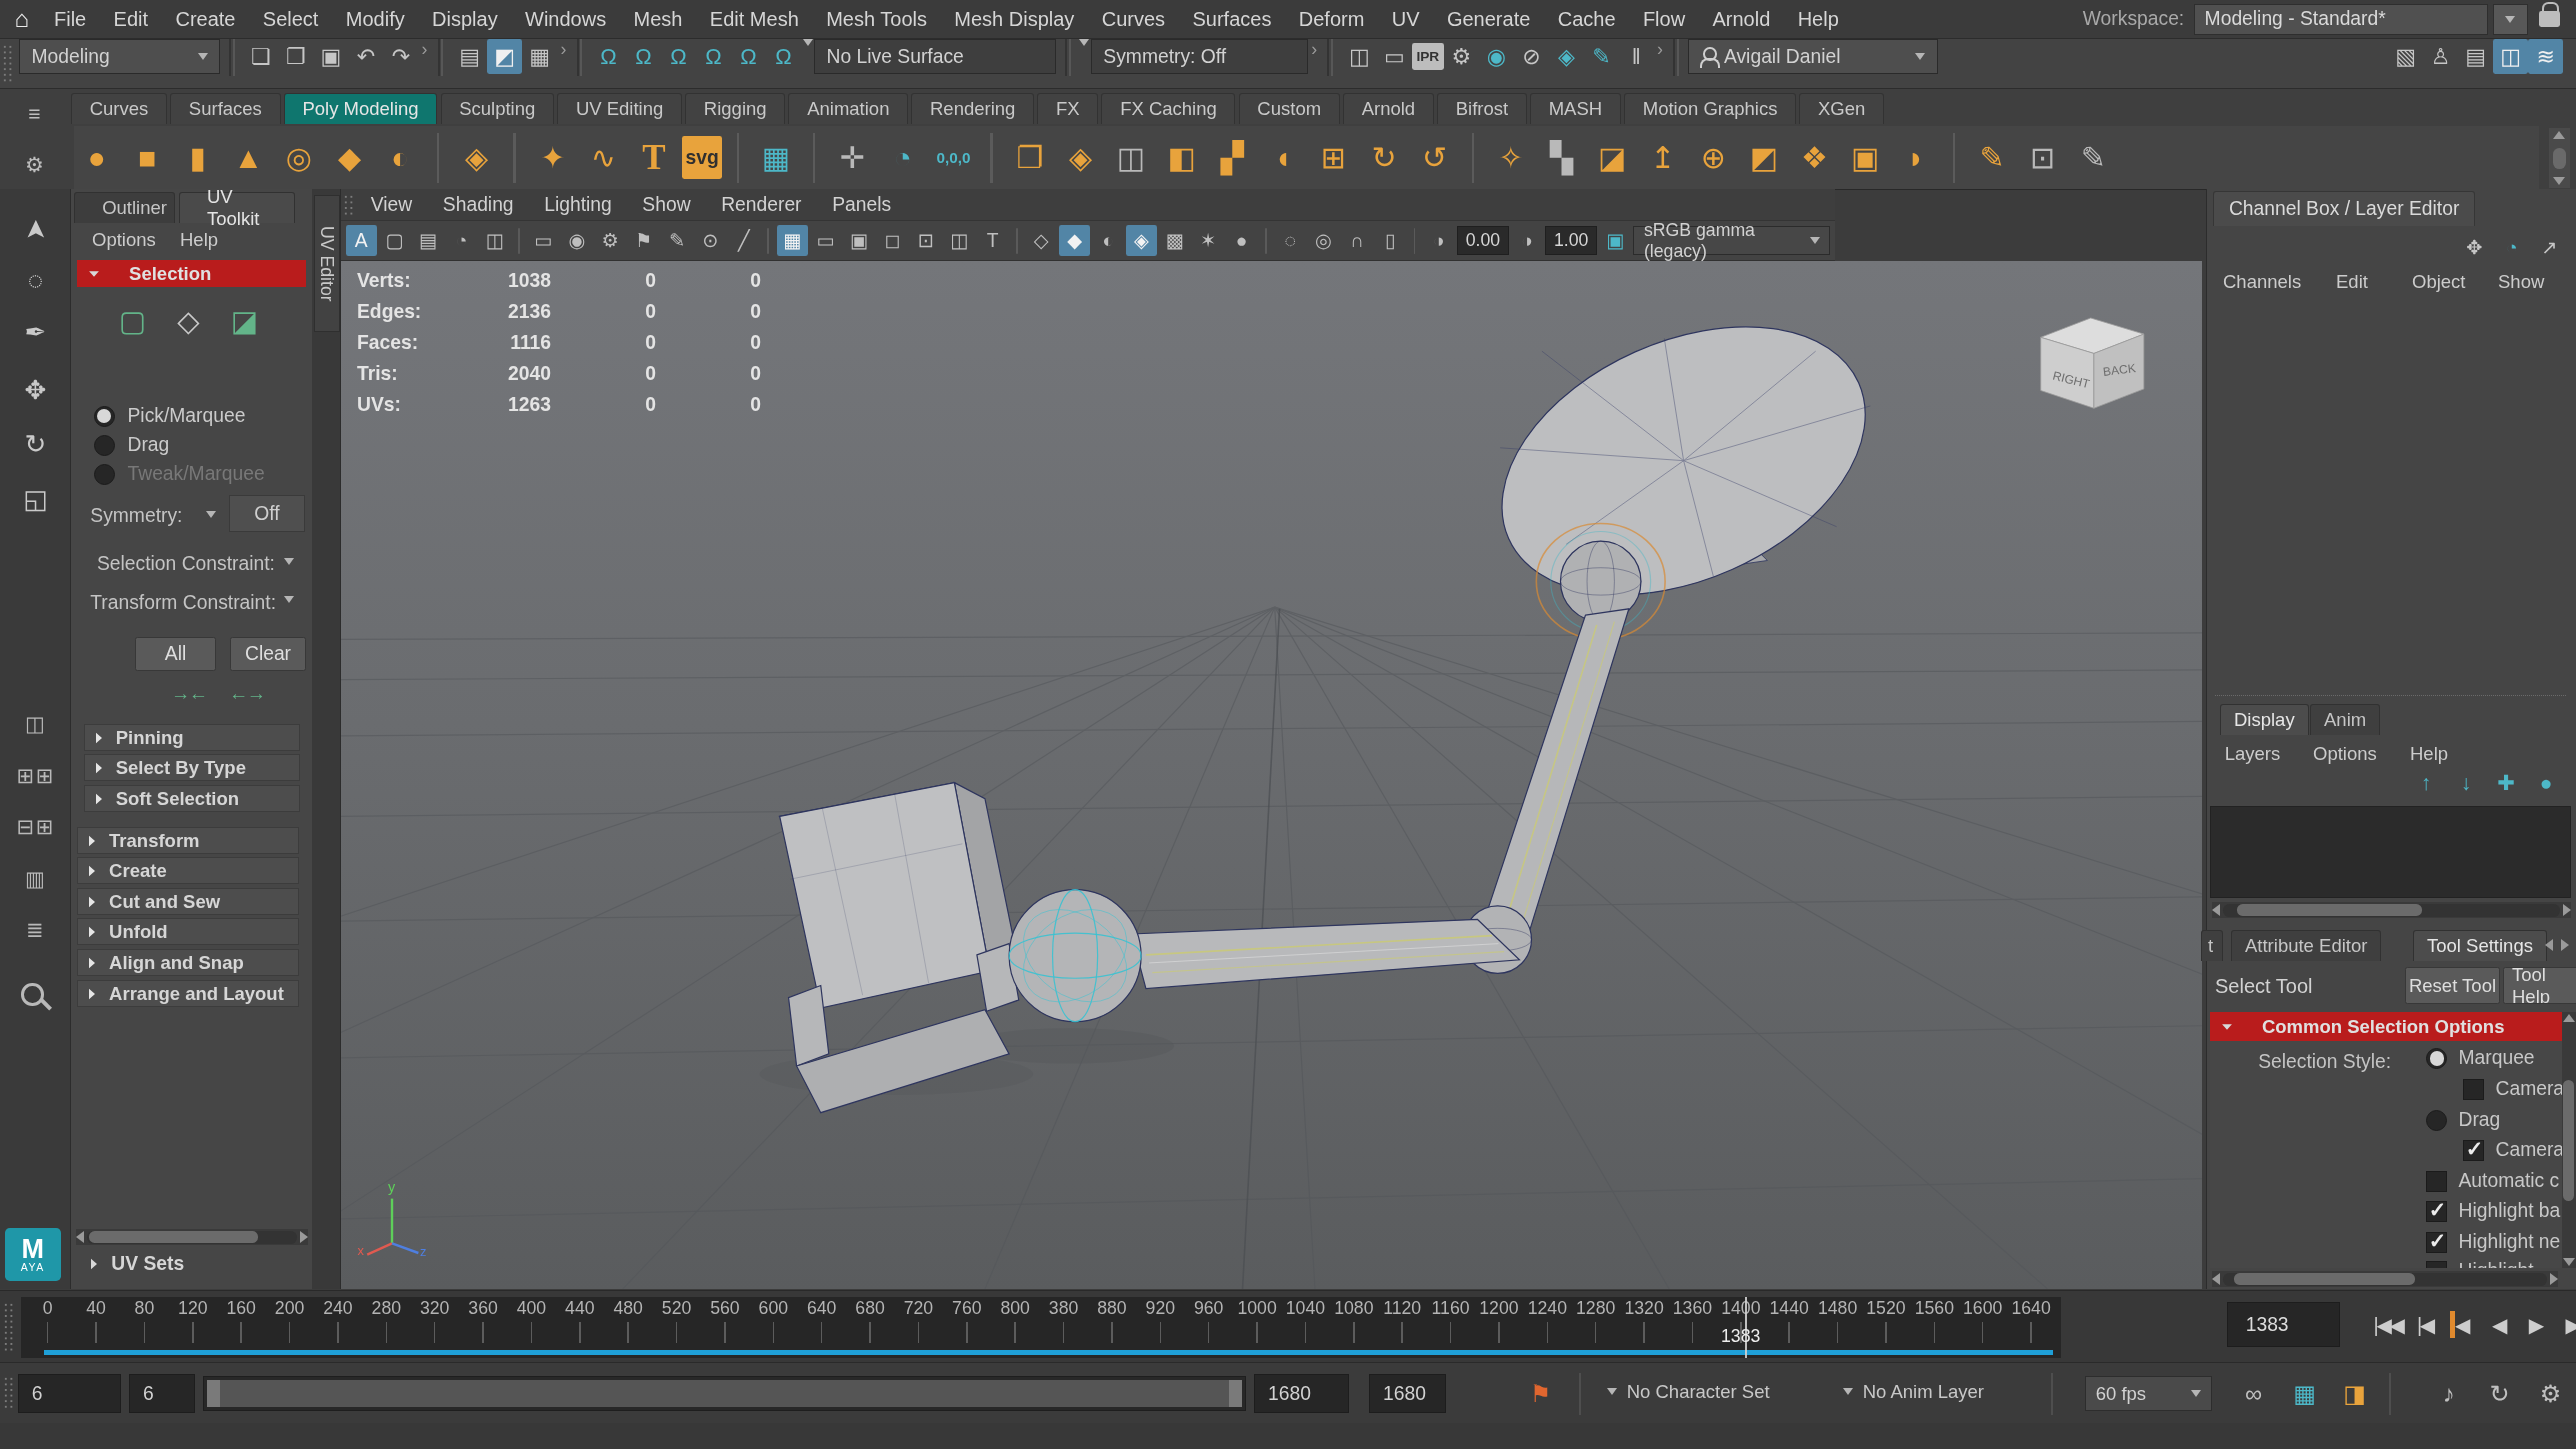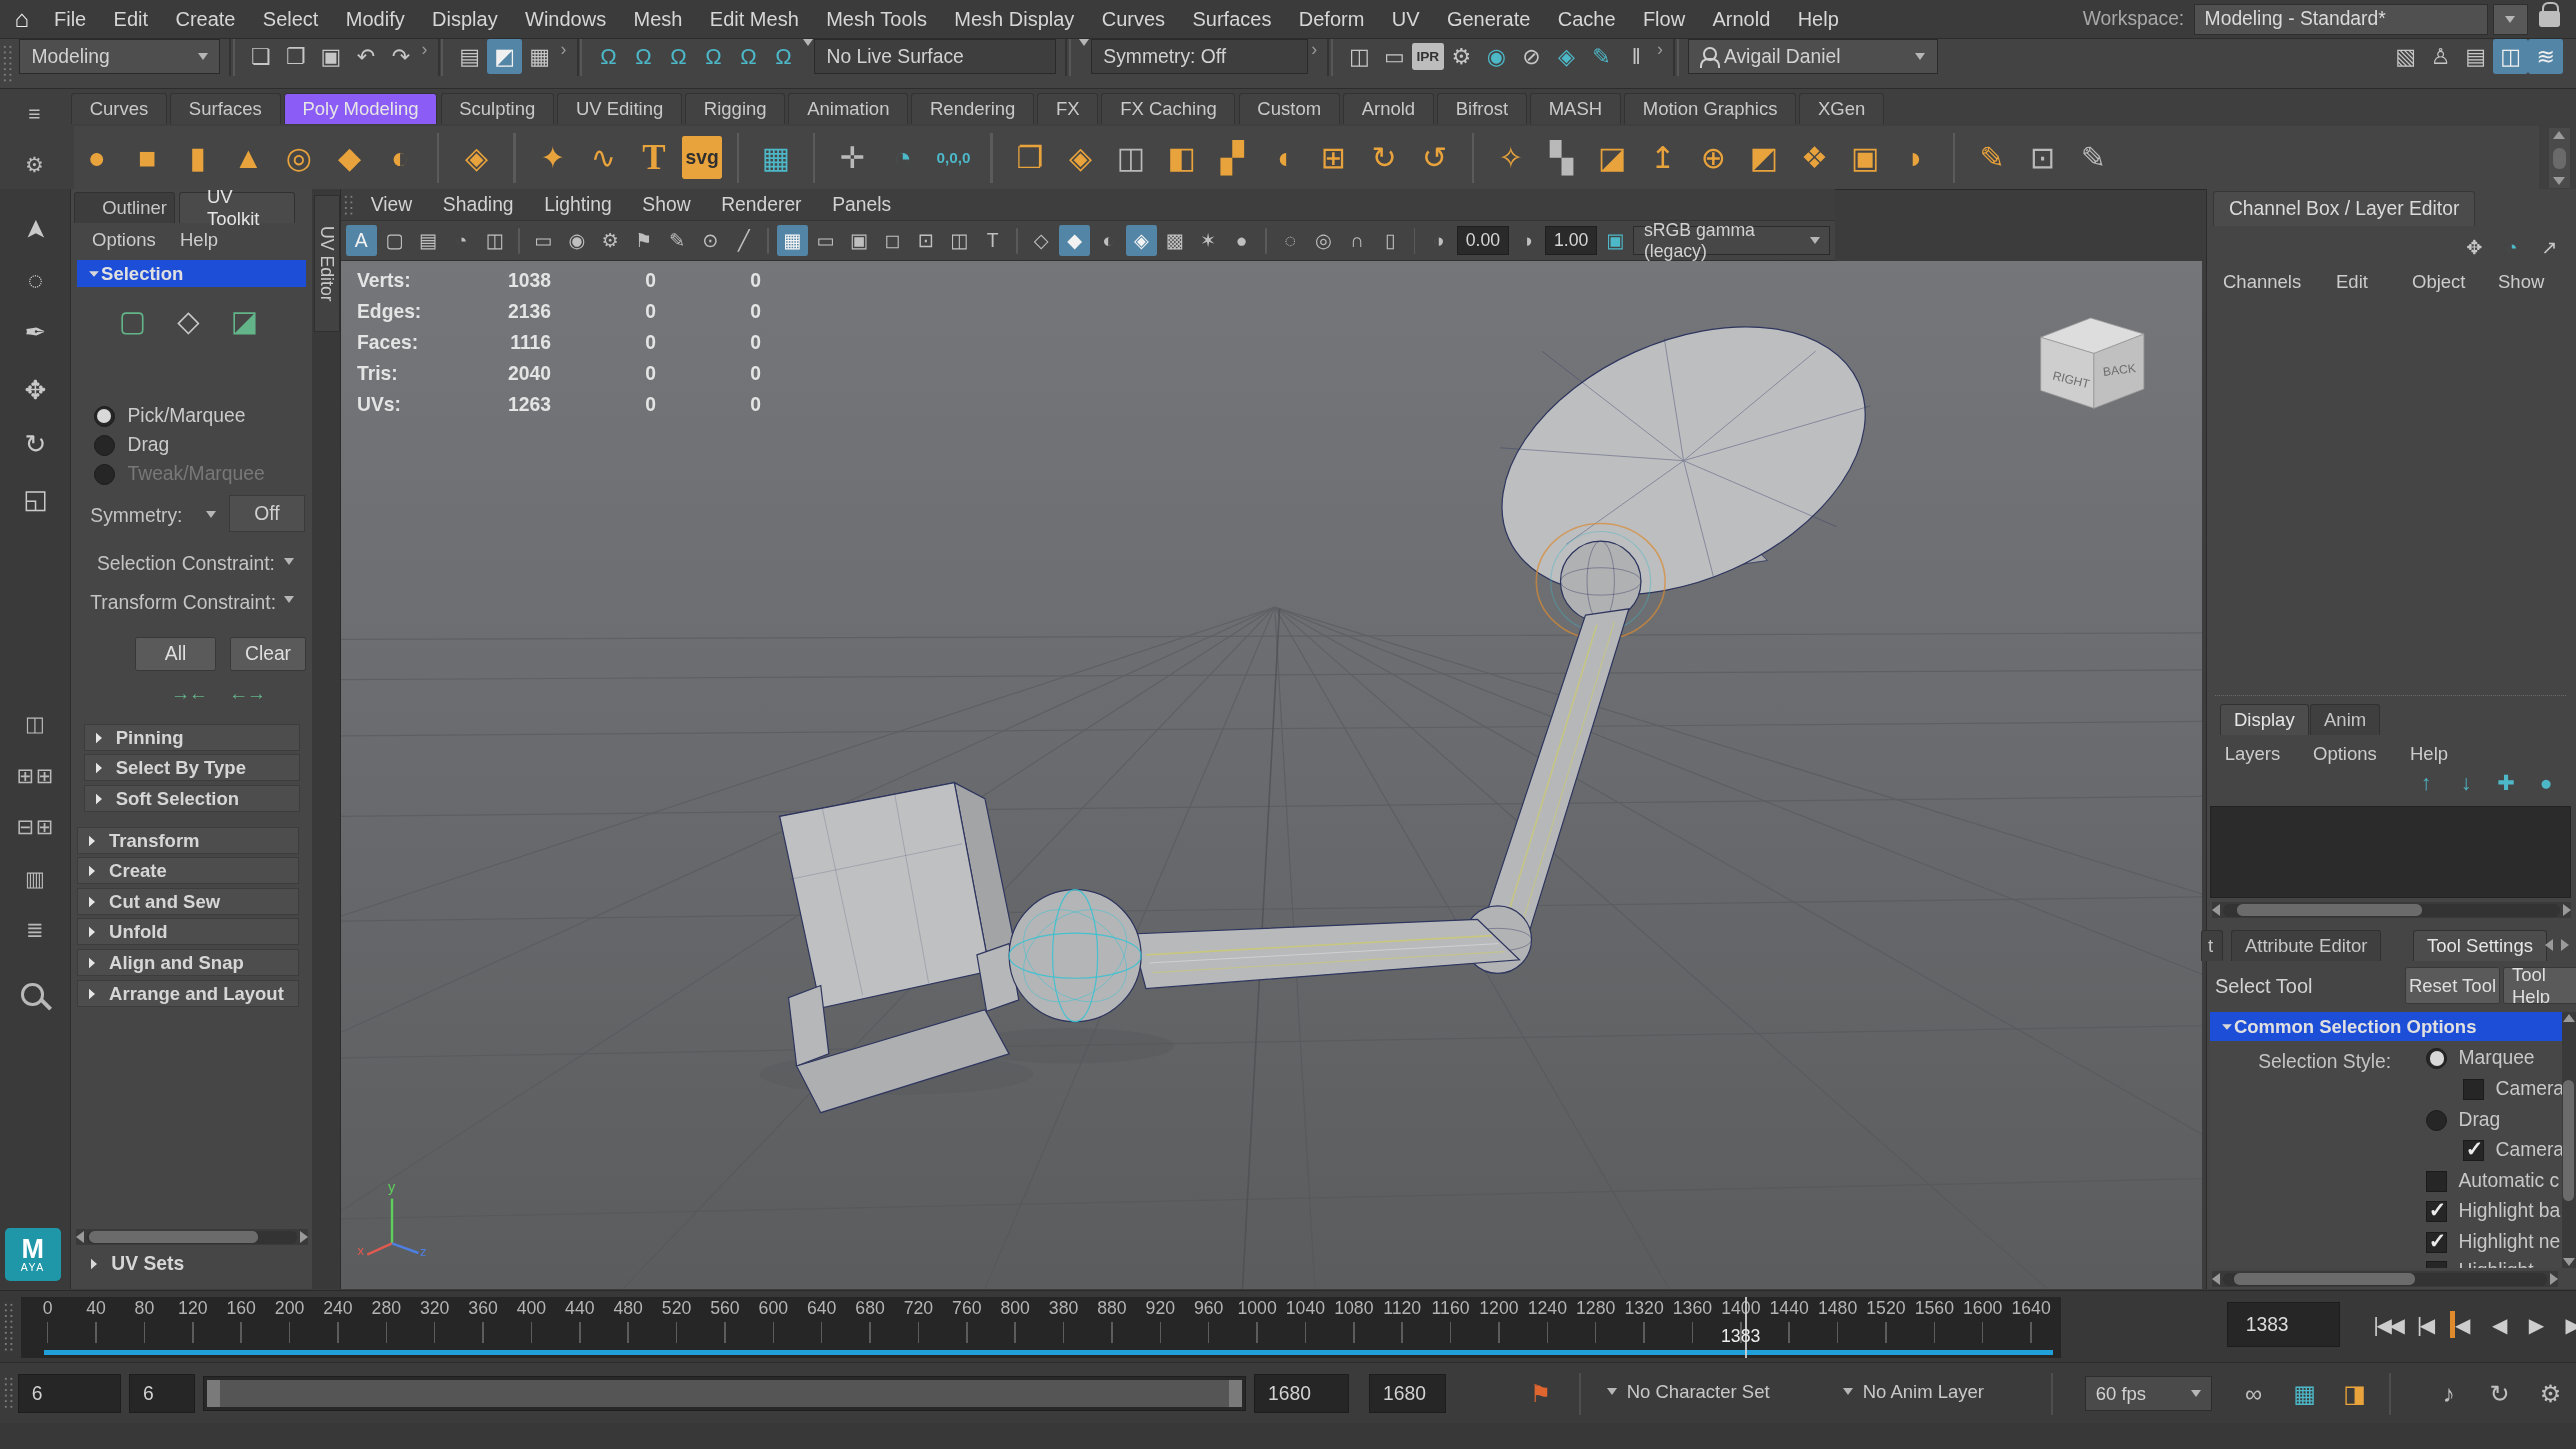--- a/index.html
+++ b/index.html
@@ -48,21 +48,21 @@
   #user-chip { background:#4e4e4e; gap:8px; min-width:250px; }
   .person { width:16px;height:19.3px;position:relative; }
   .person::before { content:'';position:absolute;left:3.2px;top:0;width:9.7px;height:9.7px;border:2.4px solid #d0d0d0;border-radius:50%; }
   .person::after { content:'';position:absolute;left:0;bottom:-1.6px;width:16px;height:8px;border:2.4px solid #d0d0d0;border-bottom:none;border-radius:8px 8px 0 0; }
 
   
   #shelf { left:0;top:89px;width:2576px;height:101px;background:#3f3f3f;border-bottom:0.8px solid #282828; }
   #shelf-left { position:absolute;left:0;top:0;width:69px;height:101px;display:flex;flex-direction:column;align-items:center;justify-content:space-around;color:#bdbdbd; }
   #shelf-tabs { position:absolute;left:71px;top:3.2px;right:32px;height:32px;display:flex;gap:3.2px;align-items:flex-end; }
   .stab { height:31px; padding:0 17.7px; background:#424242;border:0.8px solid #323232;border-bottom:none; display:flex;align-items:center; color:#c9c9c9; font-size:18.5px; border-radius:3.2px 3.2px 0 0; }
-  .stab.active { background:#8b5cf6; color:#e6e6e6; }
+  .stab.active { background:#0f766e; color:#e6e6e6; }
   #shelf-icons { position:absolute;left:74px;top:37px;right:37px;height:63px;display:flex;align-items:center;gap:5.6px; background:#454545; }
   .shicon { width:45px;height:45px;display:flex;align-items:center;justify-content:center;font-size:30px; }
   .shicon.o { color:#e8a33c; } .shicon.g { color:#b9b9b9; } .shicon.t { color:#4db8c8; }
   .shicon.letter { font-weight:bold; font-family:"Liberation Serif",serif; font-size:35px; }
   .shicon.svgbadge { background:#e8a33c;color:#303030;font-size:19.3px;font-weight:bold;width:40px;height:43px;border-radius:2.4px; }
   .shicon.zero { color:#4db8c8; font-size:15.3px; font-weight:bold; }
   .shicon.d { width:2.4px;height:50px;background:#5b5b5b;margin:0 8.9px; }
   #shelf-scroll { position:absolute;right:6.4px;top:39px;width:21px;height:60px;display:flex;flex-direction:column;align-items:center;justify-content:space-between;background:#4a4a4a;padding:3.2px 0; }
   #shelf-scroll .thumb { width:13px;height:21px;background:#6a6a6a;border-radius:6.4px; }
 
@@ -74,21 +74,21 @@
   .mag::after { content:'';position:absolute;right:-7.2px;bottom:-8px;width:4px;height:13px;background:#b9b9b9;transform:rotate(-45deg); }
   #maya-badge { position:absolute;left:4.8px;bottom:8px;width:56px;height:53px;background:#1f97a8;border-radius:4.8px;display:flex;flex-direction:column;align-items:center;justify-content:center;color:#fff; }
   #maya-badge .m { font-size:27px;font-weight:bold;line-height:24px; }
   #maya-badge .s { font-size:10.5px;letter-spacing:1.6px; }
 
   
   #left-panel { left:71px;top:189px;width:242px;height:1100px;background:#464646;border-right:0.8px solid #2c2c2c; }
   .lp-tab { position:absolute;top:3.2px;height:31px;padding:0 27px;display:flex;align-items:center;background:#3d3d3d;border:0.8px solid #313131;border-bottom:none;border-radius:3.2px 3.2px 0 0;font-size:18.5px;color:#c6c6c6; }
   .lp-tab.active { background:#4a4a4a;color:#e4e4e4; }
   .lp-menu { position:absolute;top:40px;font-size:18.5px;color:#cccccc; }
-  .sec-hdr { position:absolute;background:#1d4ed8;display:flex;align-items:center;gap:0;padding:0 9.7px;font-weight:bold;color:#e0e0e0;font-size:18.5px; }
+  .sec-hdr { position:absolute;background:#b91c1c;display:flex;align-items:center;gap:28px;padding:0 9.7px;font-weight:bold;color:#e0e0e0;font-size:18.5px; }
   .uvt-icon { position:absolute;width:45px;height:45px;display:flex;align-items:center;justify-content:center;font-size:29px; }
   .radio,.checkbox { width:21px;height:21px;background:#262626;border:0.8px solid #1b1b1b;display:inline-block;flex:none; }
   .radio { border-radius:50%; position:relative; }
   .radio.checked::after { content:'';position:absolute;left:2.4px;top:2.4px;right:2.4px;bottom:2.4px;border-radius:50%;background:#d8d8d8; }
   .checkbox { position:relative; }
   .checkbox.checked::after { content:"✓";position:absolute;left:1.6px;top:-3.2px;color:#ececec;font-size:21px;font-weight:bold; }
   .rrow { position:absolute;display:flex;align-items:center;gap:13px;font-size:19.3px;color:#cbcbcb; }
   .rrow.disabled .lbl { color:#787878; }
   .lp-label { position:absolute;font-size:19.3px;color:#c4c4c4; }
   .btn { background:#5a5a5a;border:0.8px solid #383838;border-radius:2.4px;display:flex;align-items:center;justify-content:center;color:#dedede; }

